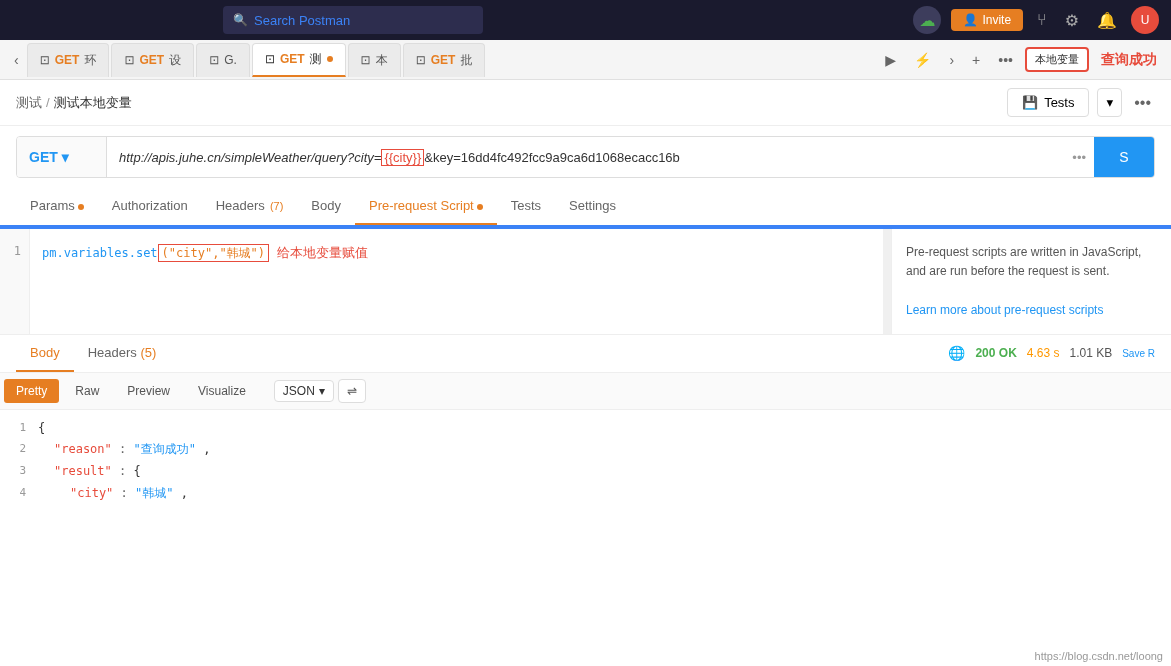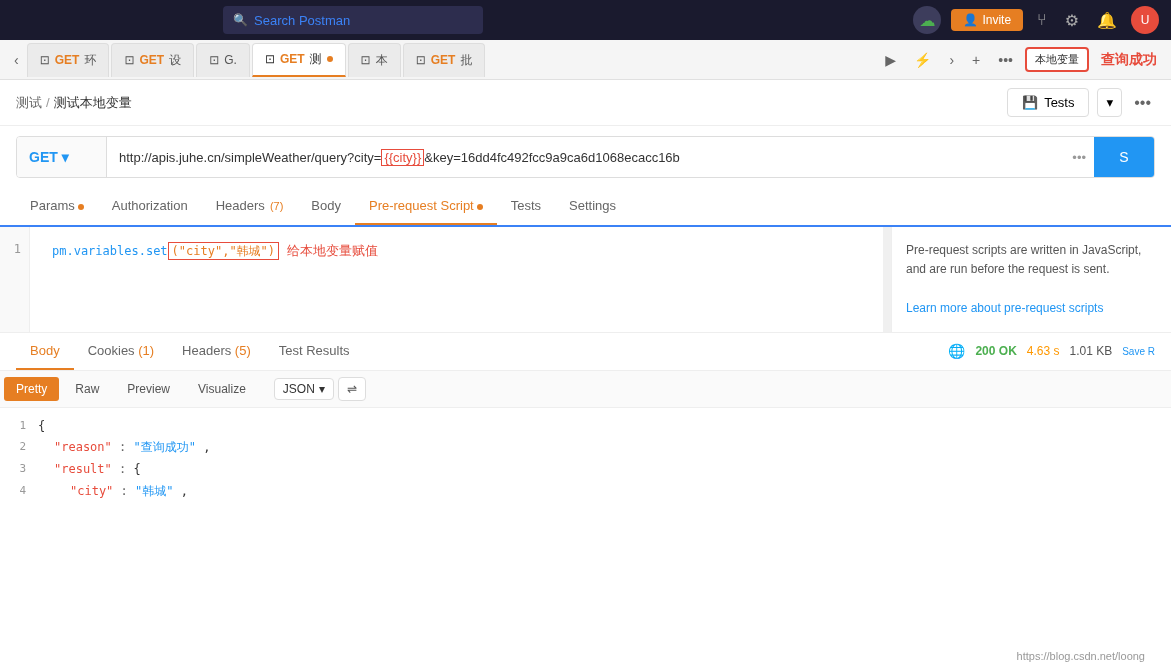--- a/index.html
+++ b/index.html
@@ -51,33 +51,33 @@
     .more-btn { background: none; border: none; cursor: pointer; font-size: 16px; color: #666; padding: 4px; }
 
     
     .url-bar { display: flex; align-items: center; margin: 10px 16px; border: 1px solid #ddd; border-radius: 4px; overflow: hidden; }
     .method-select { display: flex; align-items: center; gap: 4px; padding: 0 12px; background: #fafafa; border-right: 1px solid #ddd; height: 40px; cursor: pointer; font-weight: 600; color: #2196f3; font-size: 14px; min-width: 90px; }
     .url-input { flex: 1; padding: 0 12px; height: 40px; border: none; outline: none; font-size: 13px; background: #fff; }
     .url-dots { color: #999; cursor: pointer; padding: 0 8px; }
     .send-btn { background: #2196f3; color: white; border: none; padding: 0 20px; height: 40px; cursor: pointer; font-size: 14px; font-weight: 500; min-width: 60px; }
 
     
-    .request-tabs { display: flex; align-items: center; border-bottom: 2px solid #3b82f6; padding: 0 16px; gap: 0; }
+    .request-tabs { display: flex; align-items: center; border-bottom: 4px solid #3b82f6; padding: 0 16px; gap: 0; }
     .req-tab { padding: 10px 14px; cursor: pointer; color: #666; font-size: 13px; border-bottom: 2px solid transparent; position: relative; }
     .req-tab.active { color: #e67e22; border-bottom: 2px solid #e67e22; }
     .req-tab .count { color: #e67e22; font-size: 11px; margin-left: 2px; }
     .req-tab .dot { width: 6px; height: 6px; border-radius: 50%; background: #e67e22; display: inline-block; margin-left: 3px; vertical-align: middle; }
 
     
     .script-area { display: flex; padding: 0; border-bottom: 1px solid #eee; }
     .script-editor { flex: 1; min-height: 90px; position: relative; display: flex; }
     .line-numbers { padding: 12px 8px; background: #f9f9f9; color: #999; font-family: monospace; font-size: 12px; line-height: 1.8; border-right: 1px solid #eee; min-width: 30px; text-align: right; }
     .code-content { flex: 1; padding: 12px; font-family: monospace; font-size: 12px; line-height: 1.8; position: relative; }
     .code-line { white-space: nowrap; }
-    .code-fn { color: #2196f3; margin-left: 10px; }
+    .code-fn { color: #2196f3; }
     .code-string { color: #e67e22; }
     .code-comment { color: #e74c3c; font-size: 13px; margin-left: 8px; }
     .script-help { width: 280px; padding: 14px; font-size: 12px; color: #555; line-height: 1.6; border-left: 1px solid #eee; }
     .script-help a { color: #2196f3; text-decoration: none; }
     .drag-handle { width: 8px; background: #f0f0f0; cursor: col-resize; }
 
     
     .response-section { background: #fff; }
     .response-tabs { display: flex; align-items: center; padding: 0 16px; border-bottom: 1px solid #eee; gap: 0; }
     .resp-tab { padding: 10px 14px; cursor: pointer; color: #666; font-size: 13px; border-bottom: 2px solid transparent; }
@@ -100,21 +100,21 @@
     
     .json-viewer { padding: 8px 0; font-family: monospace; font-size: 12px; line-height: 1.8; }
     .json-line { display: flex; padding: 0 8px; }
     .json-ln { color: #999; min-width: 30px; text-align: right; padding-right: 12px; font-size: 11px; user-select: none; }
     .json-key { color: #e74c3c; }
     .json-value-str { color: #2196f3; }
     .json-brace { color: #333; }
     .json-colon { color: #666; }
 
     
-    .bottom-url { position: fixed; bottom: 4px; right: 26px; font-size: 11px; color: #999; }
+    .bottom-url { position: fixed; bottom: 4px; right: 8px; font-size: 11px; color: #999; }
   </style>
 </head>
 <body>
 
 <div class="top-bar">
   <div class="search-box">
     <span class="search-icon-wrap">🔍</span>
     <span class="search-text">Search Postman</span>
   </div>
   <div class="top-right">
@@ -189,21 +189,21 @@
     <button class="more-btn">•••</button>
   </div>
 </div>
 
 <div class="url-bar">
   <div class="method-select">
     <span>GET</span>
     <span>▾</span>
   </div>
   <div class="url-input" style="display:flex; align-items:center;">
-    <span style="color:#333;">http://apis.juhe.cn/simpleWeather/query?city=</span>
+    <span style="color:#333;font-style:italic;">http://apis.juhe.cn/simpleWeather/query?city=</span>
       <span style="color:#e74c3c; border: 1px solid #e74c3c; padding: 0 2px;">{{city}}</span>
       <span style="color:#333;">&amp;key=16dd4fc492fcc9a9ca6d1068ecacc16b</span>
   </div>
   <span class="url-dots">•••</span>
   <button class="send-btn">S</button>
 </div>
 
 <div class="request-tabs">
   <div class="req-tab">
     <span>Params</span><span class="dot"></span>
@@ -246,27 +246,21 @@
     <a href="#" style="color:#2196f3; text-decoration:none; font-size:12px;">Learn more about pre-request scripts</a>
   </div>
 </div>
 
 <div class="response-section">
   <div class="response-tabs">
     <div class="resp-tab active" style="color:#e67e22; border-bottom: 2px solid #e67e22;">
       <span>Body</span>
     </div>
     <div class="resp-tab">
-      <span>Cookies</span><span class="count"> (1)</span>
-    </div>
-    <div class="resp-tab">
       <span>Headers</span><span class="count"> (5)</span>
-    </div>
-    <div class="resp-tab">
-      <span>Test Results</span>
     </div>
     <div class="resp-meta">
       <span class="globe-icon">🌐</span>
       <span class="status-ok">200 OK</span>
       <span class="resp-time">4.63 s</span>
       <span class="resp-size">1.01 KB</span>
       <span class="save-resp-btn">Save R</span>
     </div>
   </div>
 

